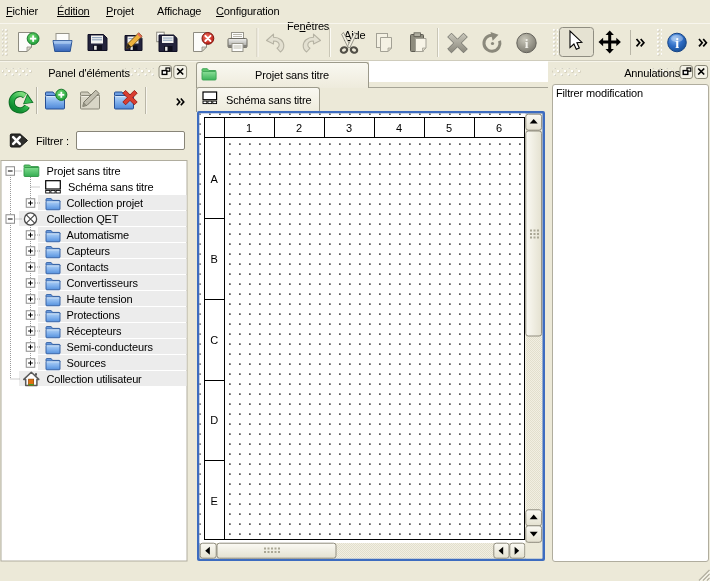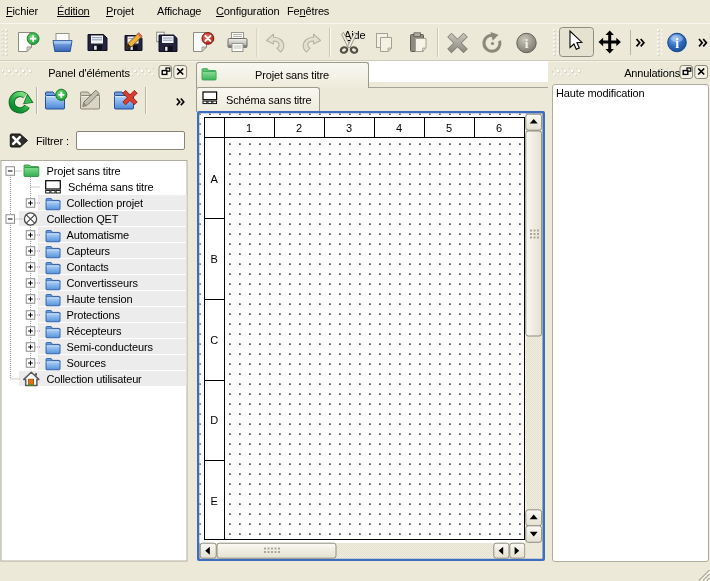--- a/index.html
+++ b/index.html
@@ -11,21 +11,21 @@
   u{text-decoration:underline;}
 </style>
 </head>
 <body>
 
 <div class="ab t11" style="left:6px;top:5px;"><u>F</u>ichier</div>
 <div class="ab t11" style="left:57px;top:5px;text-decoration:underline;"><u>É</u>dition</div>
 <div class="ab t11" style="left:106px;top:5px;"><u>P</u>rojet</div>
 <div class="ab t11" style="left:145px;top:5px;margin-left:12px;">Afficha<u>g</u>e</div>
 <div class="ab t11" style="left:216px;top:5px;"><u>C</u>onfiguration</div>
-<div class="ab t11" style="left:287px;top:5px;">Fe<u>n</u>êtres</div>
+<div class="ab t11" style="left:287px;top:20px;">Fe<u>n</u>êtres</div>
 <div class="ab t11" style="left:344px;top:5px;margin-top:24px;"><u>A</u>ide</div>
 <div class="ab" style="left:0;top:23px;width:710px;height:1px;background:#f8f6ee;"></div>
 
 <div class="ab" style="left:0;top:60px;width:710px;height:1px;background:#cfccbc;"></div>
 <div class="ab" style="left:0;top:61px;width:710px;height:1px;background:#f7f5eb;"></div>
 
 <svg class="ab" style="left:0;top:24px;" width="710" height="37">
 <defs>
   <pattern id="hdots" width="4" height="4" patternUnits="userSpaceOnUse">
     <rect x="1.7" y="1.7" width="1.8" height="1.8" fill="#c4c0ad"></rect>
@@ -534,21 +534,21 @@
   <g>
     <rect x="131" y="3.5" width="12.5" height="13" rx="2.5" fill="#f4f2e7" stroke="#8a8878"></rect>
     <rect x="138" y="6" width="3.8" height="3.2" fill="none" stroke="#000" stroke-width="1.2"></rect>
     <rect x="134.2" y="8.6" width="4.6" height="3.8" fill="#fff" stroke="#000" stroke-width="1.4"></rect>
     <rect x="145.8" y="3.5" width="12.8" height="13" rx="2.5" fill="#f4f2e7" stroke="#8a8878"></rect>
     <path d="M149.2,6.5 l6,6 M155.2,6.5 l-6,6" stroke="#000" stroke-width="1.7"></path>
   </g>
 </svg>
 <div class="ab t11" style="left:549px;top:67px;width:131px;text-align:right;">Annulations</div>
 <div class="ab" style="left:552px;top:84px;width:155px;height:476px;background:#fff;border:1px solid #b0ad9e;border-radius:3px;"></div>
-<div class="ab t11" style="left:556px;top:87px;">Haute modification</div>
+<div class="ab t11" style="left:556px;top:87px;">Filtrer modification</div>
 
 <svg class="ab" style="left:697px;top:568px;" width="14" height="14">
   <g stroke="#b4b1a2" stroke-width="1.4">
     <path d="M12.5,2 L2,12.5 M12.5,6 L6,12.5 M12.5,10 L10,12.5"></path>
   </g>
   <g stroke="#fdfcf6" stroke-width="1">
     <path d="M13.5,3 L3,13.5 M13.5,7 L7,13.5 M13.5,11 L11,13.5"></path>
   </g>
 </svg>
 

